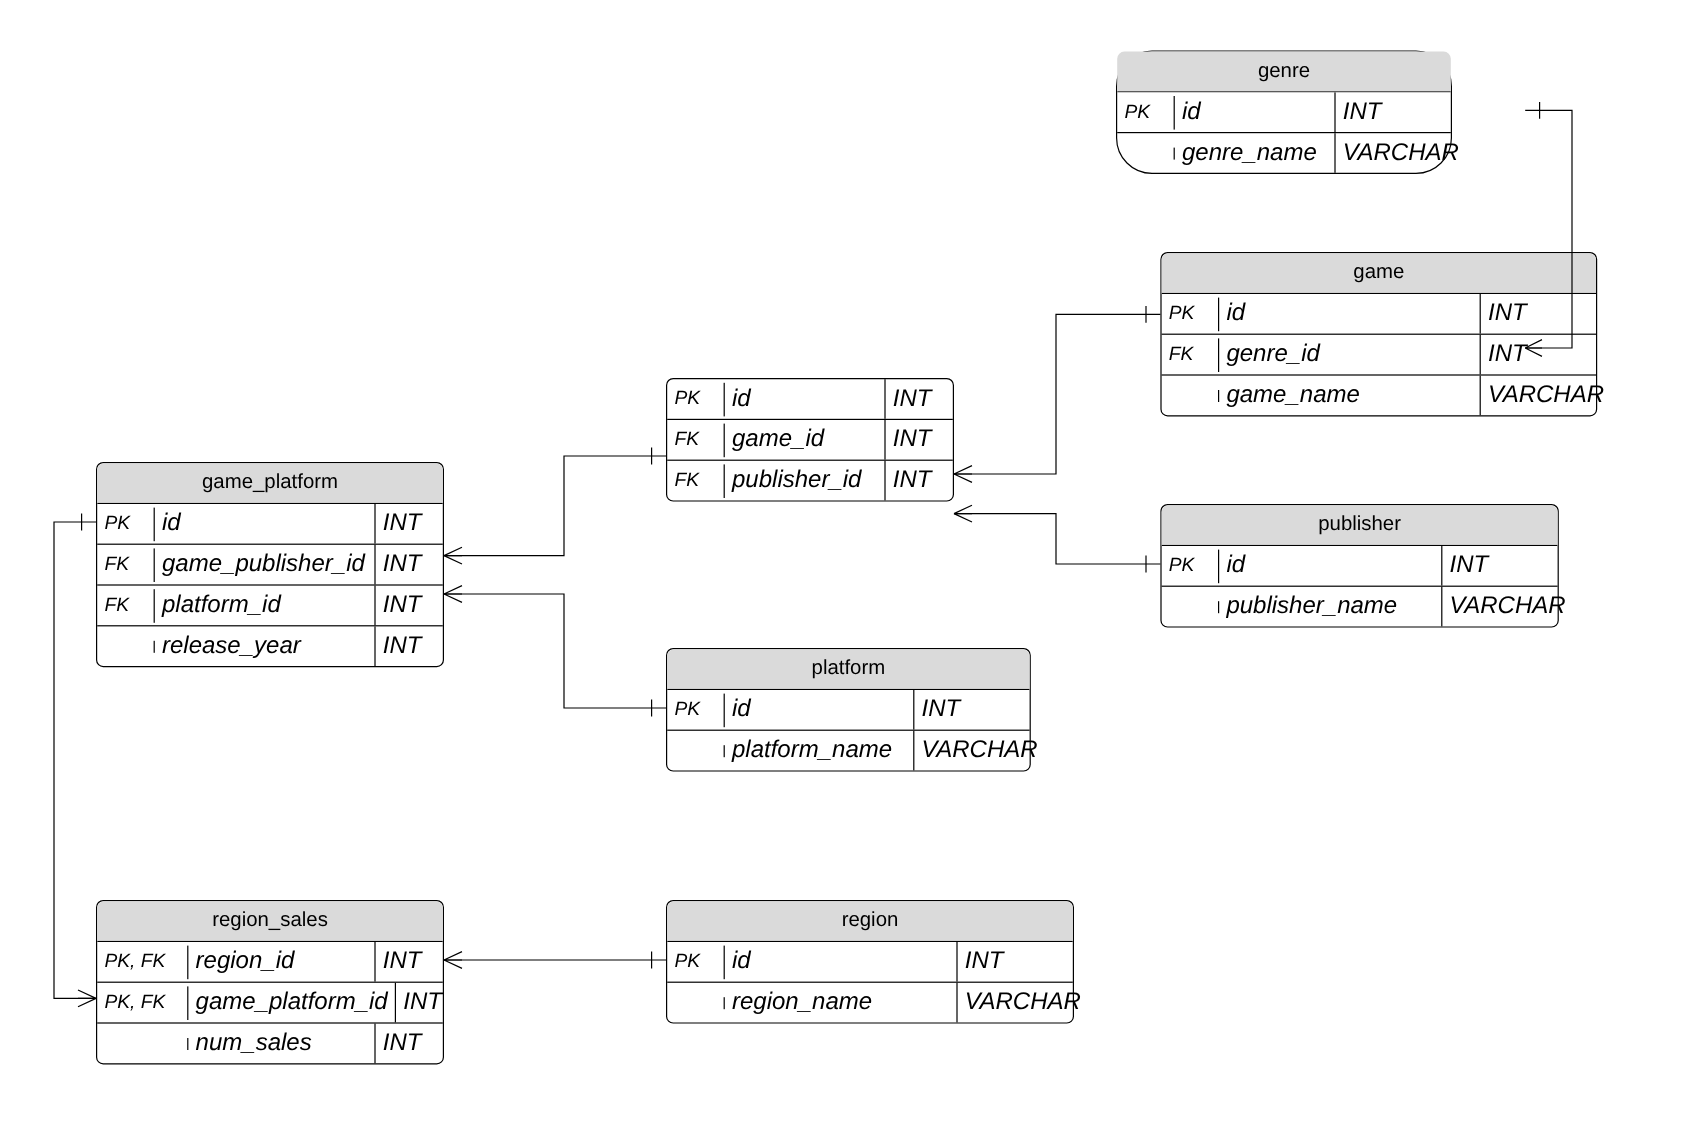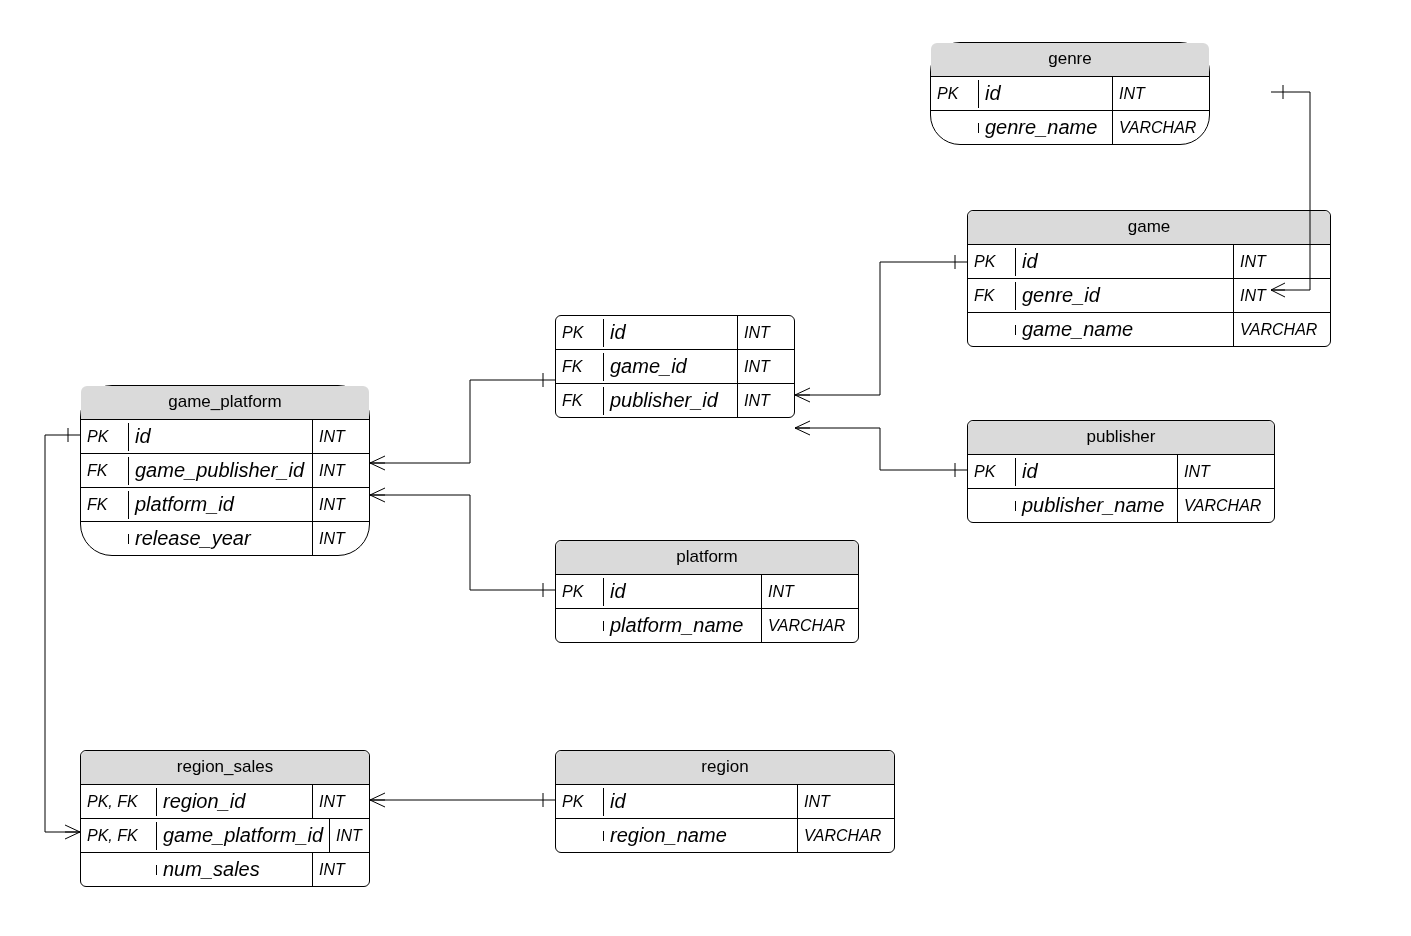--- a/index.html
+++ b/index.html
@@ -53,21 +53,21 @@
     padding: 5px 6px;
     border-right: 1px solid #000;
     box-sizing: border-box;
     font-size: 20px;
   }
   .type {
     width: 96px;
     min-width: 96px;
     padding: 5px 6px;
     box-sizing: border-box;
-    font-size: 16px;
+    font-size: 20px;
   }
   svg.connectors {
     position: absolute;
     left: 0; top: 0;
     width: 1411px;
     height: 936px;
     pointer-events: none;
   }
   svg .line { stroke: #000; stroke-width: 1; fill: none; }
 </style>
@@ -100,21 +100,21 @@
     <div class="col">genre_id</div>
     <div class="type">INT</div>
   </div>
   <div class="row">
     <div class="key"></div>
     <div class="col">game_name</div>
     <div class="type">VARCHAR</div>
   </div>
 </div>
 
-<div class="entity" style="left:967px; top:420px; width:308px;">
+<div class="entity" style="left:967px; top:420px; width:332px;">
   <div class="entity-title">publisher</div>
   <div class="row">
     <div class="key">PK</div>
     <div class="col">id</div>
     <div class="type">INT</div>
   </div>
   <div class="row">
     <div class="key"></div>
     <div class="col">publisher_name</div>
     <div class="type">VARCHAR</div>
@@ -146,21 +146,21 @@
     <div class="col">id</div>
     <div class="type">INT</div>
   </div>
   <div class="row">
     <div class="key"></div>
     <div class="col">platform_name</div>
     <div class="type">VARCHAR</div>
   </div>
 </div>
 
-<div class="entity" style="left:80px; top:385px; width:290px;border-radius:32px;">
+<div class="entity" style="left:80px; top:385px; width:290px;">
   <div class="entity-title">game_platform</div>
   <div class="row">
     <div class="key">PK</div>
     <div class="col">id</div>
     <div class="type" style="width:56px; min-width:56px;">INT</div>
   </div>
   <div class="row">
     <div class="key">FK</div>
     <div class="col">game_publisher_id</div>
     <div class="type" style="width:56px; min-width:56px;">INT</div>

